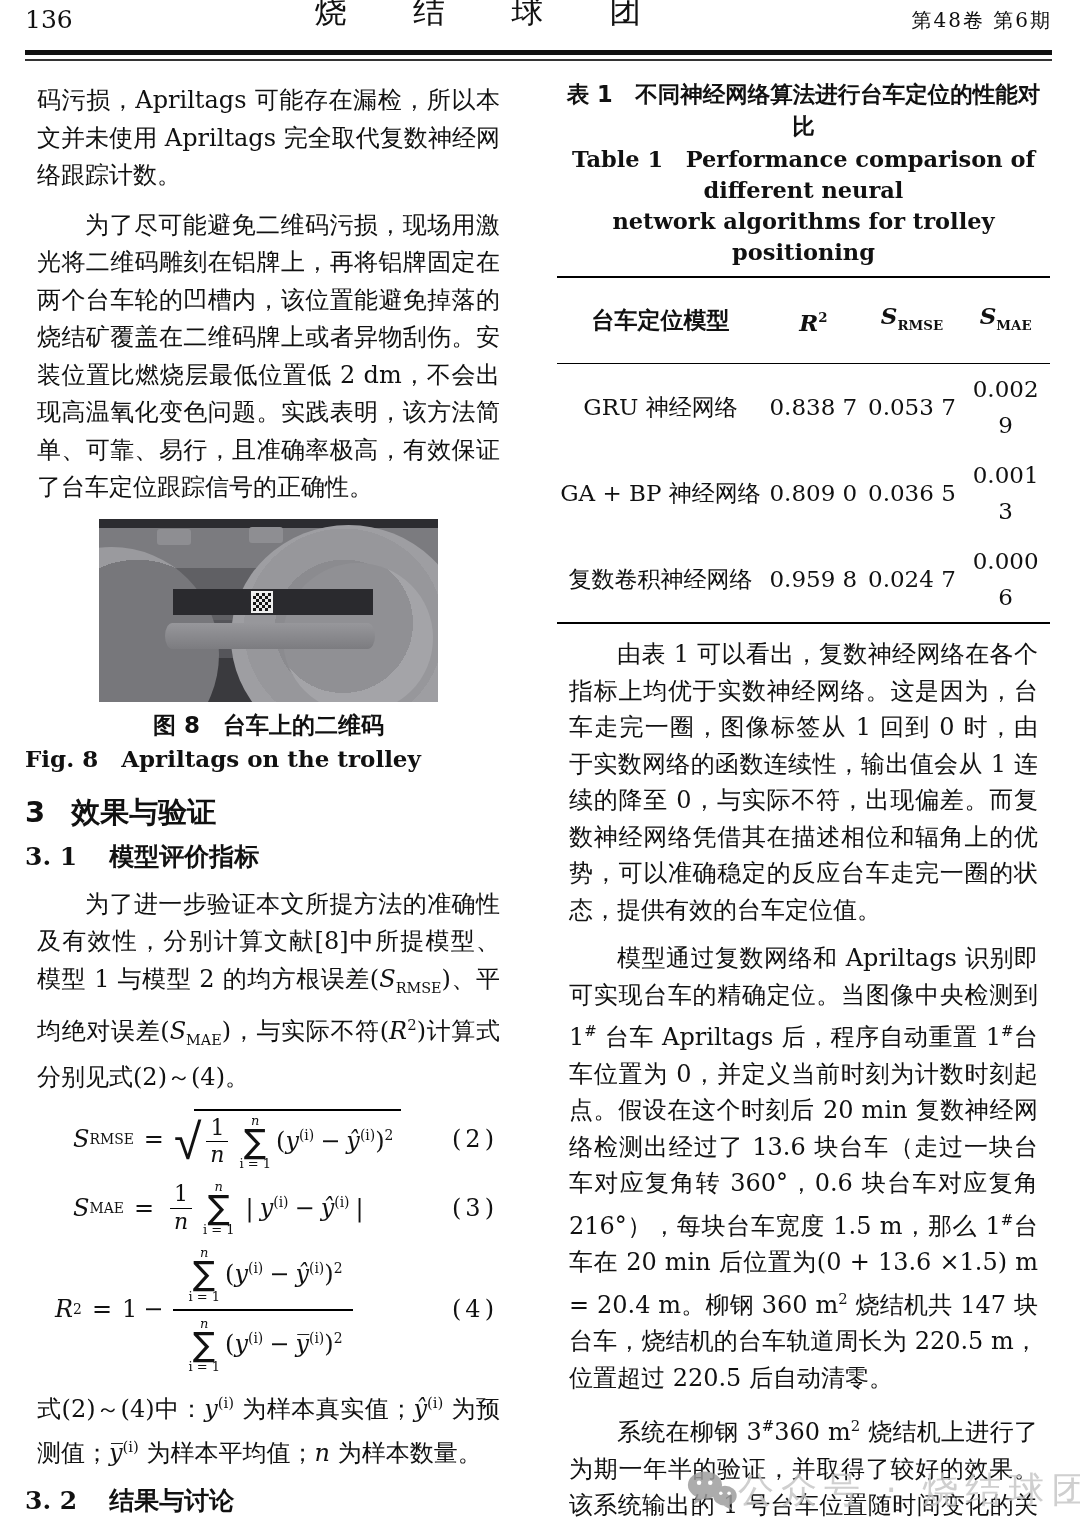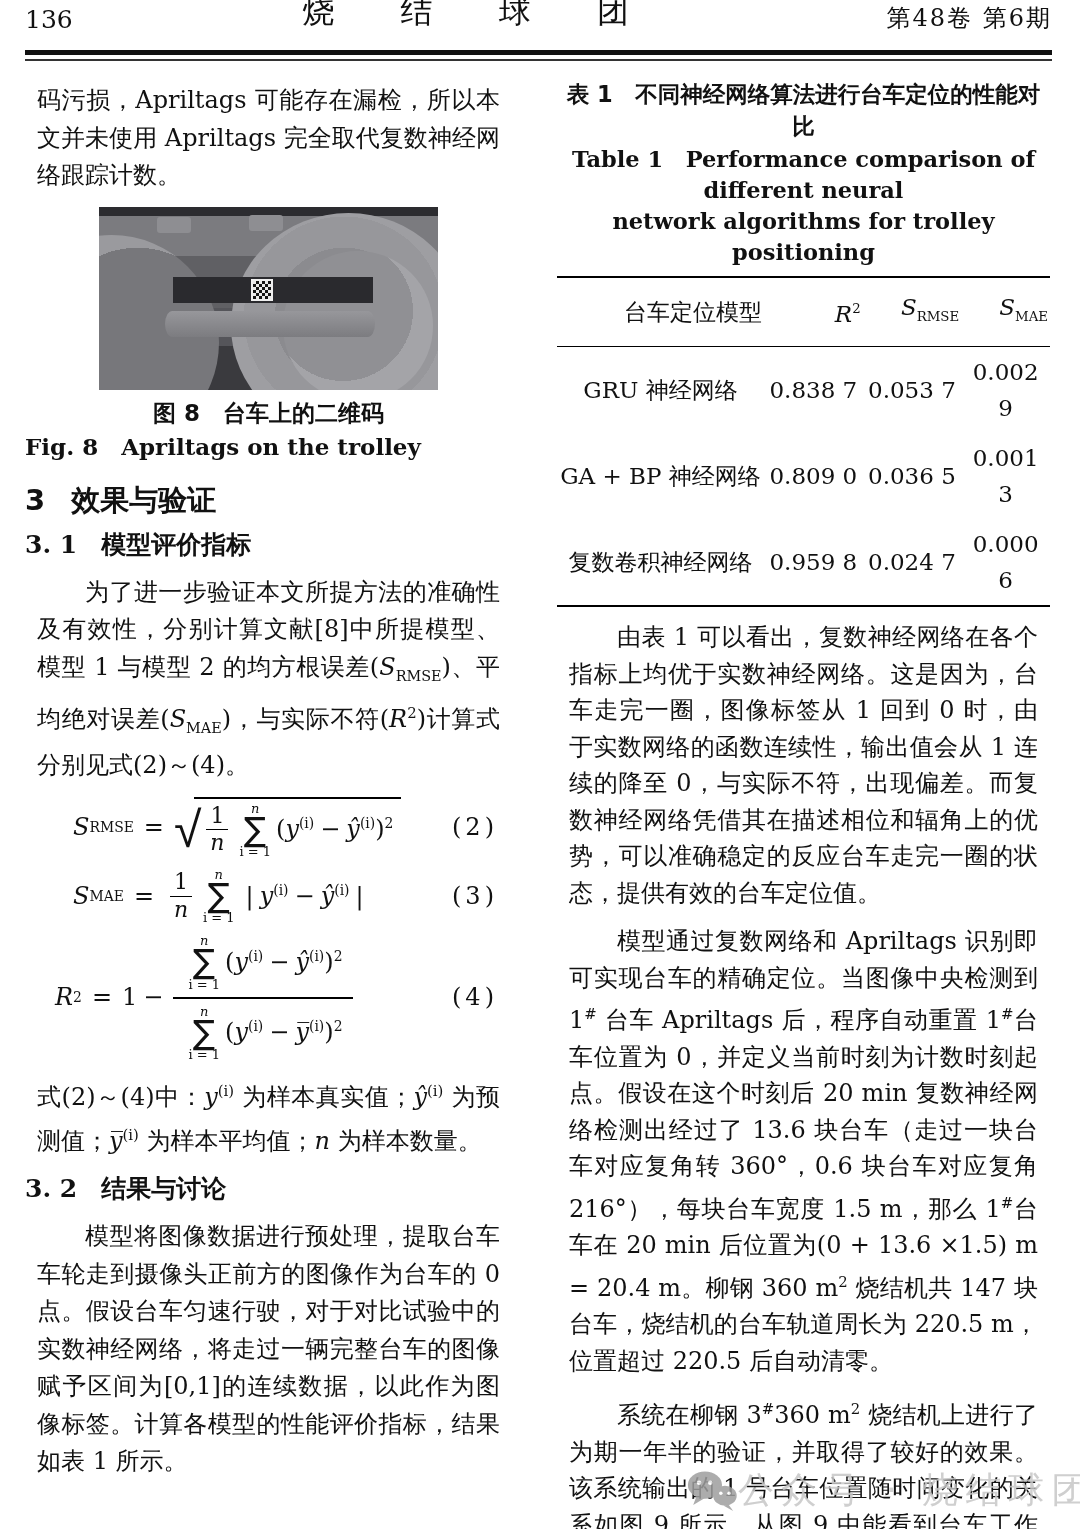--- a/index.html
+++ b/index.html
@@ -2,36 +2,36 @@
 <html><head>
 <meta charset="utf-8">
 <style>
   html,body{margin:0;padding:0;background:#e8e8e8;}
   .page{position:relative;width:1080px;height:1529px;background:#ffffff;overflow:hidden;
         font-family:"DejaVu Serif",serif;color:#111;}
   
   .hdr{position:absolute;left:25px;right:28px;top:0;height:34px;
        display:flex;align-items:flex-end;justify-content:space-between;font-size:25px;}
   .hdr .jt{letter-spacing:28px;font-size:32px;text-align:center;}
-  .hdr .iss{font-size:24px;letter-spacing:2px;}
+  .hdr .iss{font-size:20px;letter-spacing:2px;}
   .rule1{position:absolute;left:25px;right:28px;top:50px;height:5px;background:#111;}
   .rule2{position:absolute;left:25px;right:28px;top:59px;height:1.5px;background:#333;}
   
   .col{position:absolute;text-align:justify;font-size:24px;}
   .col-left{left:25px;top:70px;width:487px;line-height:37.5px;}
   .col-right{left:557px;top:78px;width:493px;line-height:36.5px;}
   p.body{margin:12px;text-indent:2em;}
   p.body.noindent{text-indent:0;}
   sub{font-size:60%;} sup{font-size:62%;}
   .hd3{font-family:"DejaVu Sans",sans-serif;font-weight:bold;font-size:29px;margin:16px 0 4px 0;
        line-height:40px;text-indent:0;}
   .hd3 .no{margin-right:26px;}
   .hdsub{font-family:"DejaVu Sans",sans-serif;font-weight:bold;font-size:25px;margin:8px 0 4px 0;
        line-height:34px;text-indent:0;}
-  .hdsub .no{margin-right:24px;font-family:"DejaVu Serif",serif;font-weight:bold;}
+  .hdsub .no{margin-right:32px;font-family:"DejaVu Serif",serif;font-weight:bold;}
   
   .photo{position:relative;width:339px;height:183px;margin:10px auto 6px auto;background:
      linear-gradient(#2c2c30 0 5%, #7b7b7f 5% 27%, #606064 27% 55%, #55555a 55% 76%, #3a3a3e 76% 100%);
      overflow:hidden;}
   .wheelL{position:absolute;left:-95px;top:28px;width:215px;height:215px;border-radius:50%;
      background:radial-gradient(circle at 62% 48%, #77777b 0 52%, #9a9a9e 52% 66%, #8a8a8e 66% 78%, #5a5a5e 78%);}
   .wheelR{position:absolute;right:-28px;top:6px;width:235px;height:225px;border-radius:50%;
      background:radial-gradient(circle at 48% 46%, #8b8b8f 0 40%, #97979b 40% 58%, #9e9ea2 58% 74%, #77777b 74% 86%, #55555a 86%);}
   .wheelR .hub{position:absolute;left:52px;top:38px;width:150px;height:150px;border-radius:50%;
      background:radial-gradient(circle at 40% 40%, #909094 0 55%, #a4a4a8 55% 80%, #8b8b8f 80%);}
@@ -63,41 +63,42 @@
   .sp{margin:0 6px;}
   .bigfrac{display:inline-flex;flex-direction:column;align-items:center;margin:0 4px;}
   .bf-num{display:inline-flex;align-items:center;border-bottom:2.2px solid #000;padding:0 10px 6px 10px;}
   .bf-den{display:inline-flex;align-items:center;padding-top:6px;}
   
   .tblcap-zh{font-family:"DejaVu Sans",sans-serif;font-weight:bold;font-size:22.5px;text-align:center;
      text-indent:0;margin:0 0 2px 0;line-height:32px;}
   .tblcap-en{font-weight:bold;font-size:22.5px;text-align:center;text-indent:0;margin:0;line-height:31px;}
   table.t1{width:100%;border-collapse:collapse;margin:8px 0 6px 0;
      border-top:2.4px solid #000;border-bottom:2.4px solid #000;font-size:23px;}
-  table.t1 th{font-weight:normal;border-bottom:1.6px solid #000;padding:11px 2px;text-align:right;}
+  table.t1 th{font-weight:bold;border-bottom:1.6px solid #000;padding:20px 2px;text-align:center;}
   table.t1 td{padding:6.5px 2px;text-align:center;}
   
   .wm{position:absolute;left:686px;top:1466px;display:flex;align-items:center;z-index:1;opacity:.85;}
   .wm-text{font-size:36px;color:#c7c7c7;letter-spacing:7px;font-family:"DejaVu Sans",sans-serif;white-space:nowrap;}
 </style>
 </head>
 <body>
 
 <div class="page">
 
   <div class="hdr">
     <span>136</span>
     <span class="jt">烧 结 球 团</span>
     <span class="iss">第48卷  第6期</span>
   </div>
   <div class="rule1"></div>
   <div class="rule2"></div>
 
   <div class="col col-left">
     <p class="body noindent">码污损，Apriltags 可能存在漏检，所以本文并未使用 Apriltags 完全取代复数神经网络跟踪计数。</p>
+    <p class="body">为了尽可能避免二维码污损，现场用激光将二维码雕刻在铝牌上，再将铝牌固定在两个台车轮的凹槽内，该位置能避免掉落的烧结矿覆盖在二维码牌上或者异物刮伤。安装位置比燃烧层最低位置低 2 dm，不会出现高温氧化变色问题。实践表明，该方法简单、可靠、易行，且准确率极高，有效保证了台车定位跟踪信号的正确性。</p>
 
     <div class="photo">
       <div class="bracket" style="left:58px"></div>
       <div class="bracket" style="left:150px;top:8px"></div>
       <div class="bracket" style="left:240px;top:12px"></div>
       <div class="wheelL"></div>
       <div class="wheelR">
           <div class="hub"></div>
         </div>
       <div class="channel"></div>

